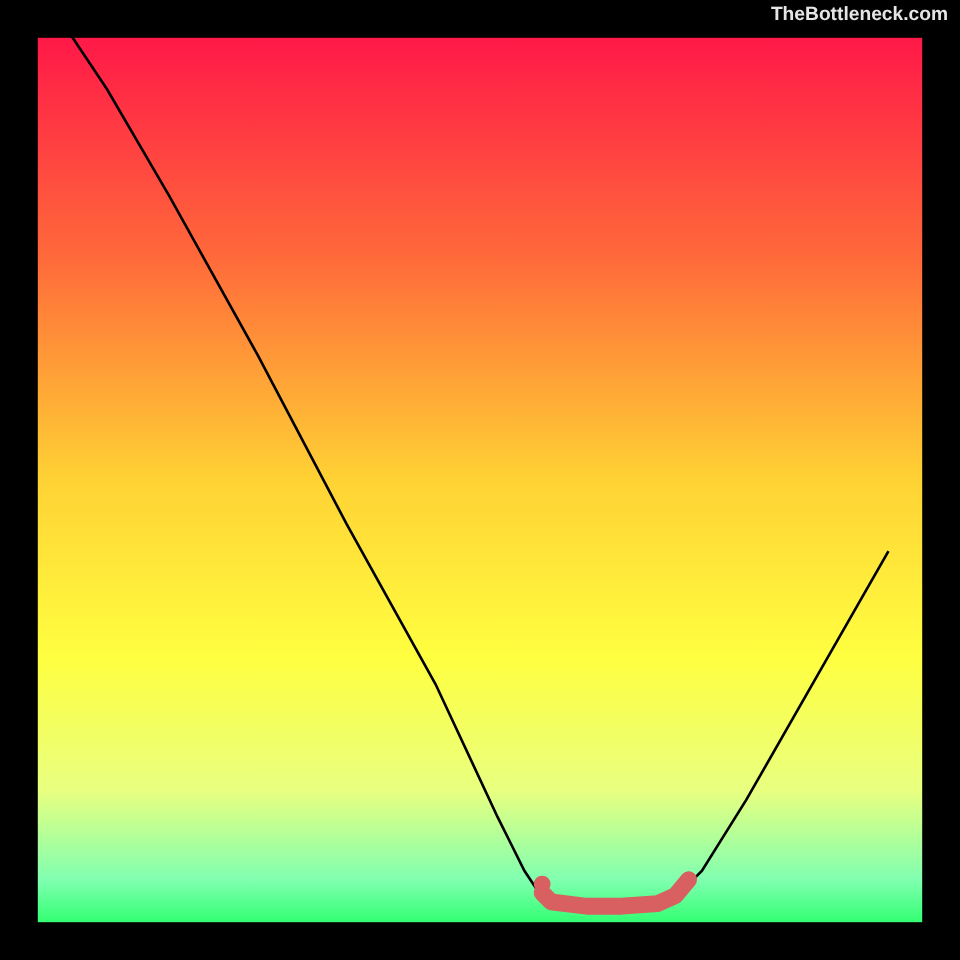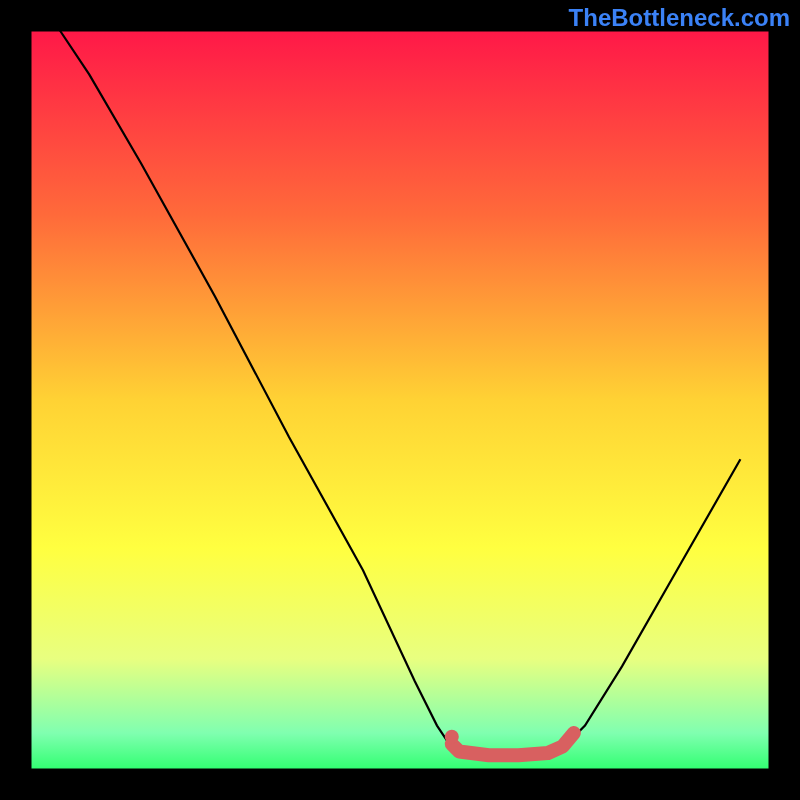--- a/index.html
+++ b/index.html
@@ -8,22 +8,22 @@
     width: 800px;
     height: 800px;
     background: #000;
     font-family: Arial, sans-serif;
     position: relative;
   }
   .watermark {
     position: absolute;
     top: 4px;
     right: 10px;
-    color: #3b82f6;
-    font-size: 24px;
+    color: #e5e5e5;
+    font-size: 16px;
     font-weight: bold;
     z-index: 10;
   }
   .chart-container {
     position: absolute;
     top: 0;
     left: 0;
     width: 800px;
     height: 800px;
   }

